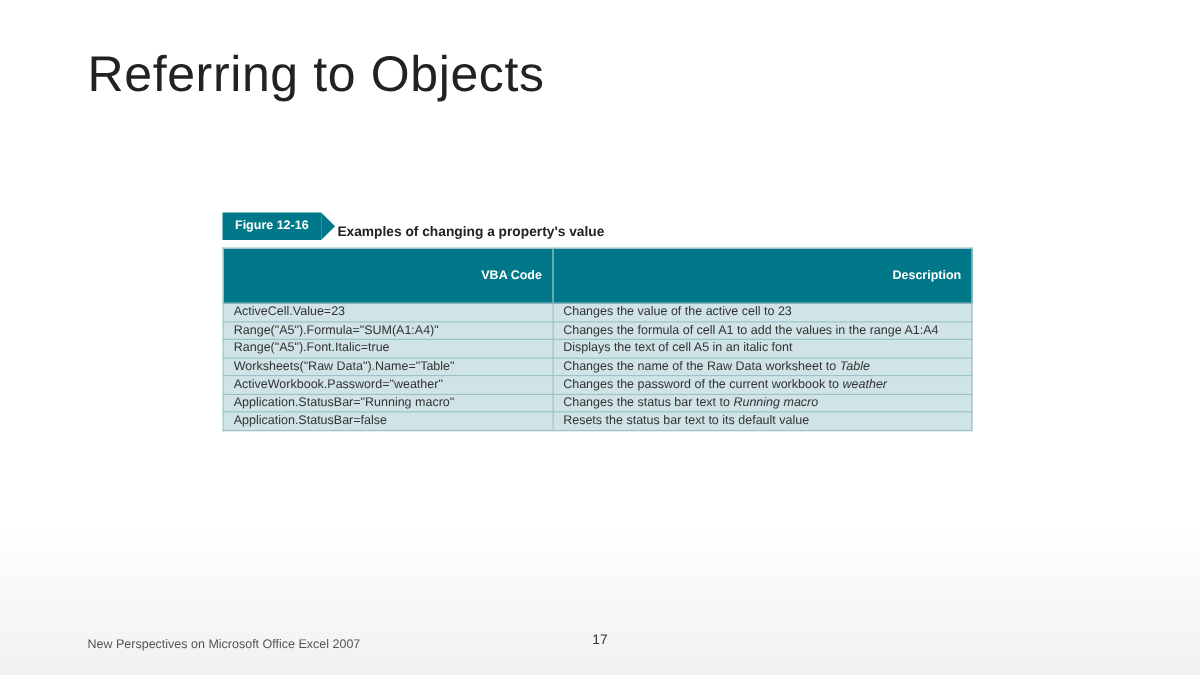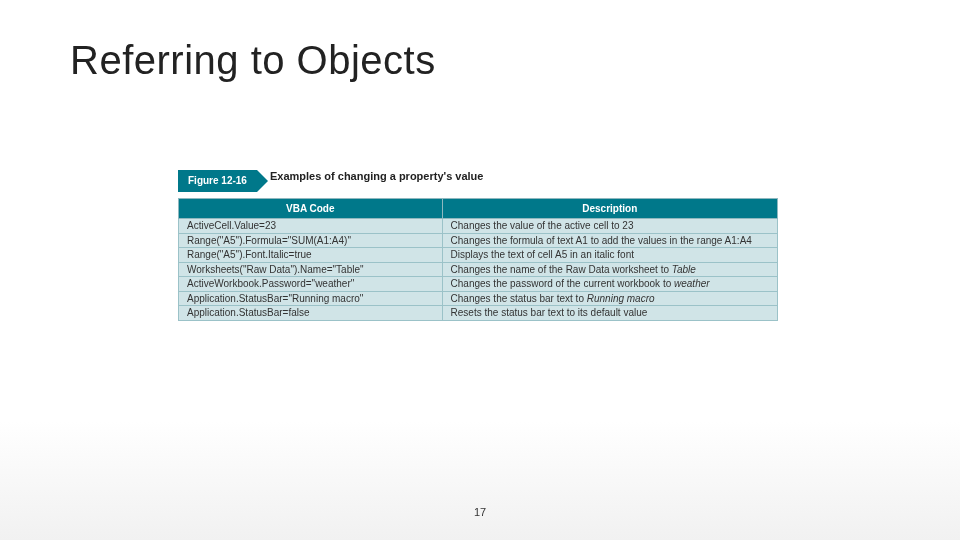--- a/index.html
+++ b/index.html
@@ -1,24 +1,24 @@
 <!DOCTYPE html>
 <html><head>
 <meta charset="utf-8">
 <style>
   html,body{margin:0;padding:0;width:960px;height:540px;font-family:"Segoe UI",Arial,sans-serif;background:#fff;overflow:hidden}
   .slide{position:relative;width:960px;height:540px;background:linear-gradient(to bottom,#ffffff 0%,#ffffff 78%,#f1f1f1 100%)}
   .title{position:absolute;left:70px;top:38px;font-size:40px;font-weight:400;color:#222;letter-spacing:0.5px}
   .figure-wrap{position:absolute;left:178px;top:170px;width:600px}
-  .fig-header{display:flex;align-items:flex-start;height:22px}
+  .fig-header{display:flex;align-items:flex-end;height:22px}
   .fig-label{background:#00788a;color:#fff;font-size:10px;font-weight:700;padding:0 10px;height:22px;line-height:22px}
   .fig-arrow{width:0;height:0;border-top:11px solid transparent;border-bottom:11px solid transparent;border-left:11px solid #00788a}
   .fig-caption{font-size:11px;font-weight:700;color:#222;margin-left:2px}
   .tbl{width:100%;border-collapse:collapse;margin-top:6px;font-size:10px;color:#333}
-  .tbl th{background:#00788a;color:#fff;text-align:center;font-weight:700;padding:4px 8px;border:1px solid #8fb8bf}
+  .tbl th{background:#00788a;color:#fff;text-align:right;font-weight:700;padding:16px 8px;border:1px solid #8fb8bf}
   .tbl td{background:#d0e4e7;padding:0 8px;border:1px solid #9bc2c8;vertical-align:top;line-height:1.35}
   .tbl th:first-child,.tbl td:first-child{width:44%}
   .tbl em{font-style:italic}
   .footer-left{position:absolute;left:70px;bottom:18px;font-size:10px;color:#555;line-height:1.3;max-width:220px}
   .footer-page{position:absolute;left:50%;bottom:22px;transform:translateX(-50%);font-size:11px;color:#333}
 </style>
 </head>
 <body>
 
 <div class="slide">
@@ -37,21 +37,21 @@
           <th>Description</th>
         </tr>
       </thead>
       <tbody>
           <tr>
             <td>ActiveCell.Value=23</td>
             <td>Changes the value of the active cell to 23</td>
           </tr>
           <tr>
             <td>Range("A5").Formula="SUM(A1:A4)"</td>
-            <td>Changes the formula of text A1 to add the values in the range A1:A4</td>
+            <td>Changes the formula of cell A1 to add the values in the range A1:A4</td>
           </tr>
           <tr>
             <td>Range("A5").Font.Italic=true</td>
             <td>Displays the text of cell A5 in an italic font</td>
           </tr>
           <tr>
             <td>Worksheets("Raw Data").Name="Table"</td>
             <td>Changes the name of the Raw Data worksheet to <em>Table</em></td>
           </tr>
           <tr>
@@ -63,14 +63,15 @@
             <td>Changes the status bar text to <em>Running macro</em></td>
           </tr>
           <tr>
             <td>Application.StatusBar=false</td>
             <td>Resets the status bar text to its default value</td>
           </tr>
         </tbody>
     </table>
   </div>
 
+  <div class="footer-left">New Perspectives on Microsoft Office Excel 2007</div>
   <div class="footer-page">17</div>
 </div>
 
 </body></html>

